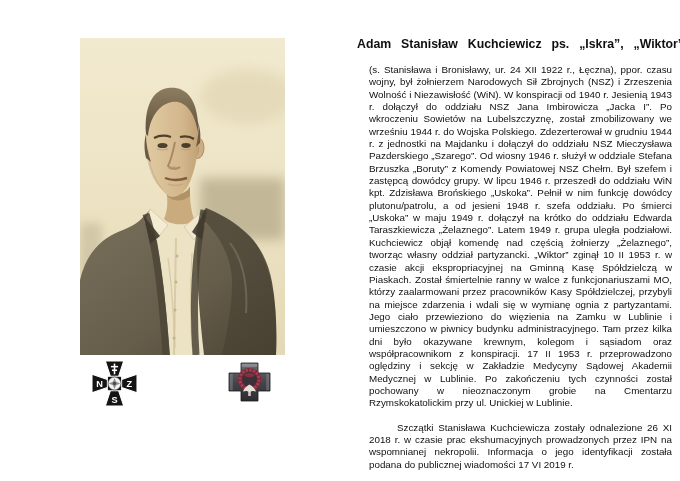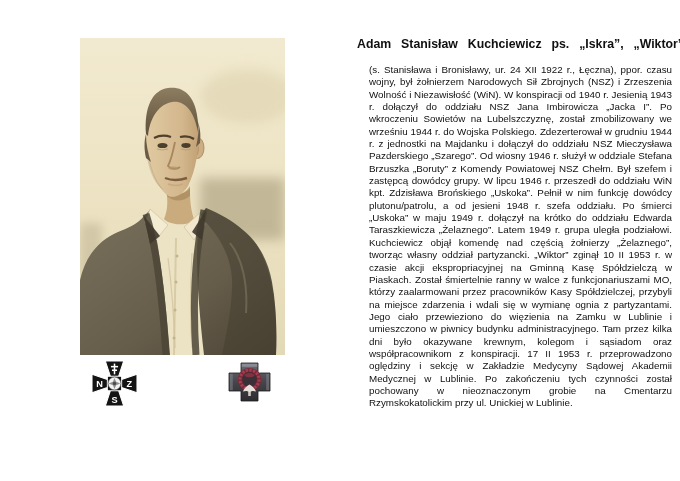--- a/index.html
+++ b/index.html
@@ -173,15 +173,16 @@
       <g>
         <path d="M22.5,23.5 C19,25.5 17,27.5 16,30.5 C19,29.5 21,30 22.5,31.5 C24,30 26,29.5 29,30.5 C28,27.5 26,25.5 22.5,23.5 Z" fill="#e6e2da"></path>
         <rect x="21.2" y="31" width="2.6" height="4" fill="#cfcbc2"></rect>
       </g>
     </svg>
   </div>
 
   <article class="text-col">
     <h1>Adam Stanisław Kuchciewicz ps. „Iskra”, „Wiktor”</h1>
     <p>(s. Stanisława i Bronisławy, ur. 24 XII 1922 r., Łęczna), ppor. czasu wojny, był żołnierzem Narodowych Sił Zbrojnych (NSZ) i Zrzeszenia Wolność i Niezawisłość (WiN). W konspiracji od 1940 r. Jesienią 1943 r. dołączył do oddziału NSZ Jana Imbirowicza „Jacka I”. Po wkroczeniu Sowietów na Lubelszczyznę, został zmobilizowany we wrześniu 1944 r. do Wojska Polskiego. Zdezerterował w grudniu 1944 r. z jednostki na Majdanku i dołączył do oddziału NSZ Mieczysława Pazderskiego „Szarego”. Od wiosny 1946 r. służył w oddziale Stefana Brzuszka „Boruty” z Komendy Powiatowej NSZ Chełm. Był szefem i zastępcą dowódcy grupy. W lipcu 1946 r. przeszedł do oddziału WiN kpt. Zdzisława Brońskiego „Uskoka”. Pełnił w nim funkcję dowódcy plutonu/patrolu, a od jesieni 1948 r. szefa oddziału. Po śmierci „Uskoka” w maju 1949 r. dołączył na krótko do oddziału Edwarda Taraszkiewicza „Żelaznego”. Latem 1949 r. grupa uległa podziałowi. Kuchciewicz objął komendę nad częścią żołnierzy „Żelaznego”, tworząc własny oddział partyzancki. „Wiktor” zginął 10 II 1953 r. w czasie akcji ekspropriacyjnej na Gminną Kasę Spółdzielczą w Piaskach. Został śmiertelnie ranny w walce z funkcjonariuszami MO, którzy zaalarmowani przez pracowników Kasy Spółdzielczej, przybyli na miejsce zdarzenia i wdali się w wymianę ognia z partyzantami. Jego ciało przewieziono do więzienia na Zamku w Lublinie i umieszczono w piwnicy budynku administracyjnego. Tam przez kilka dni było okazywane krewnym, kolegom i sąsiadom oraz współpracownikom z konspiracji. 17 II 1953 r. przeprowadzono oględziny i sekcję w Zakładzie Medycyny Sądowej Akademii Medycznej w Lublinie. Po zakończeniu tych czynności został pochowany w nieoznaczonym grobie na Cmentarzu Rzymskokatolickim przy ul. Unickiej w Lublinie.</p>
+    <p class="indented">Szczątki Stanisława Kuchciewicza zostały odnalezione 26 XI 2018 r. w czasie prac ekshumacyjnych prowadzonych przez IPN na wspomnianej nekropolii. Informacja o jego identyfikacji została podana do publicznej wiadomości 17 VI 2019 r.</p>
   </article>
 
 </div>
 
 </body></html>

